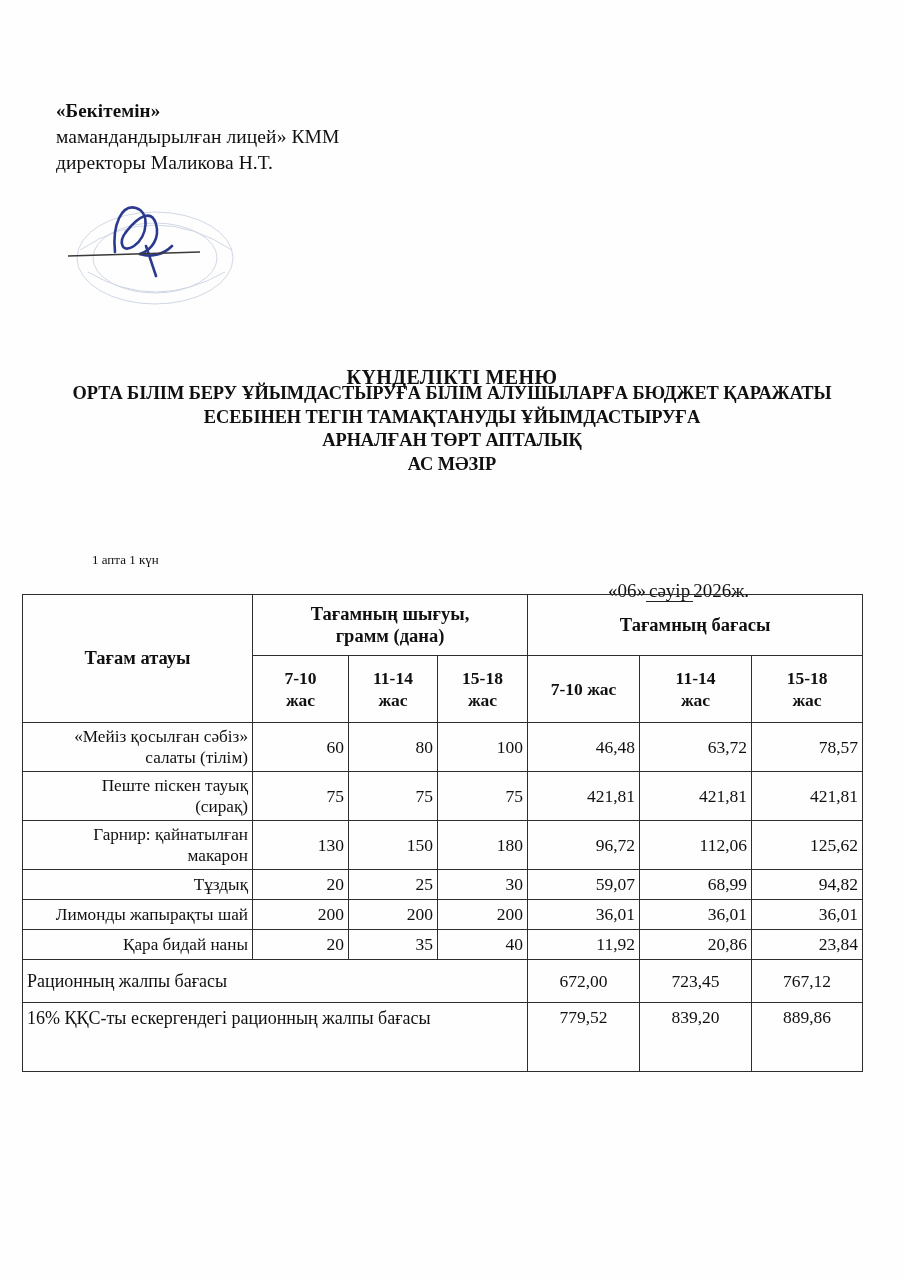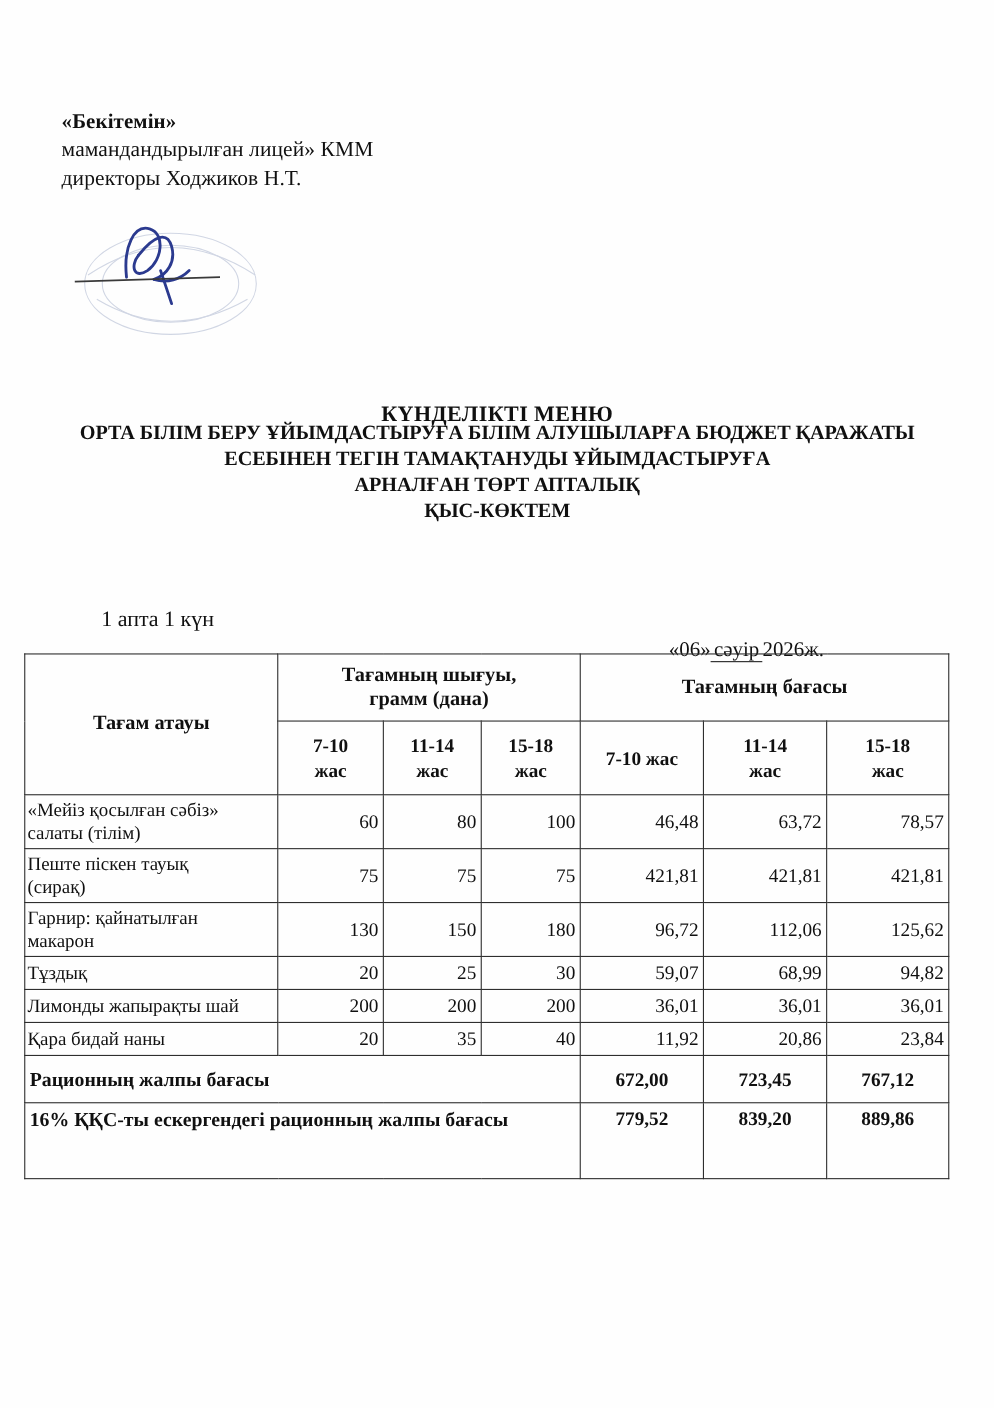--- a/index.html
+++ b/index.html
@@ -77,21 +77,21 @@
   .doc-subtitle .l4,
   .doc-subtitle .l5 {
     display: block;
   }
 
   
   .week-day {
     position: absolute;
     left: 92px;
     top: 552px;
-    font-size: 20px;
+    font-size: 13px;
   }
   .date-line {
     position: absolute;
     left: 608px;
     top: 548px;
     font-size: 19px;
     white-space: nowrap;
     margin-top: 32px;
   }
   .date-line .month {
@@ -128,33 +128,33 @@
     height: 56px;
     line-height: 22px;
   }
   .hdr-age {
     font-weight: normal;
     font-size: 17.5px;
     line-height: 22px;
     height: 62px;
   }
   td.dish {
-    text-align: left;
+    text-align: right;
     font-size: 17.2px;
     line-height: 21px;
     padding-left: 2px;
   }
   td.num {
     text-align: right;
     font-size: 17.5px;
   }
   tr.r-tall td { height: 44px; }
   tr.r-short td { height: 25px; }
   tr.total td {
-    font-weight: bold;
+    font-weight: normal;
   }
   td.total-label {
     text-align: left;
     font-weight: normal;
     font-size: 18px;
     line-height: 23px;
   }
   td.total-val {
     text-align: center;
     font-weight: bold;
@@ -165,21 +165,21 @@
   tr.total-2 td.total-val { vertical-align: top; }
 </style>
 </head>
 <body>
 
 <div class="page">
 
   <div class="approval">
     <div class="line line-bold">«Бекітемін»</div>
     <div class="line">мамандандырылған лицей» КММ</div>
-    <div class="line">директоры Ходжиков Н.Т.</div>
+    <div class="line">директоры Маликова Н.Т.</div>
   </div>
 
   <div class="sig-wrap">
     <svg width="300" height="130" viewBox="0 0 300 130">
       <g fill="none" stroke="#9aa6c4" stroke-width="1" opacity="0.45">
         <ellipse cx="95" cy="78" rx="78" ry="46"></ellipse>
         <ellipse cx="95" cy="78" rx="62" ry="35"></ellipse>
         <path d="M20 70 Q95 20 172 70"></path>
         <path d="M28 92 Q95 132 165 92"></path>
       </g>
@@ -192,21 +192,21 @@
       <path d="M8 76 L140 72" stroke="#3a3a3a" stroke-width="1.6" fill="none"></path>
     </svg>
   </div>
 
   <div class="doc-title">КҮНДЕЛІКТІ МЕНЮ</div>
 
   <div class="doc-subtitle">
     <span class="l1">ОРТА БІЛІМ БЕРУ ҰЙЫМДАСТЫРУҒА БІЛІМ АЛУШЫЛАРҒА БЮДЖЕТ</span>
     <span class="l2">ҚАРАЖАТЫ ЕСЕБІНЕН ТЕГІН ТАМАҚТАНУДЫ ҰЙЫМДАСТЫРУҒА</span>
     <span class="l3">АРНАЛҒАН ТӨРТ АПТАЛЫҚ</span>
-    <span class="l5">ҚЫС-КӨКТЕМ</span>
+    <span class="l4">АС МӘЗІР</span>
   </div>
 
   <div class="week-day">1 апта 1 күн</div>
   <div class="date-line">
     <span>«06»</span><span class="month">сәуір</span><span>2026ж.</span>
   </div>
 
   <table class="menu-table">
     <colgroup>
       <col style="width:230px">

